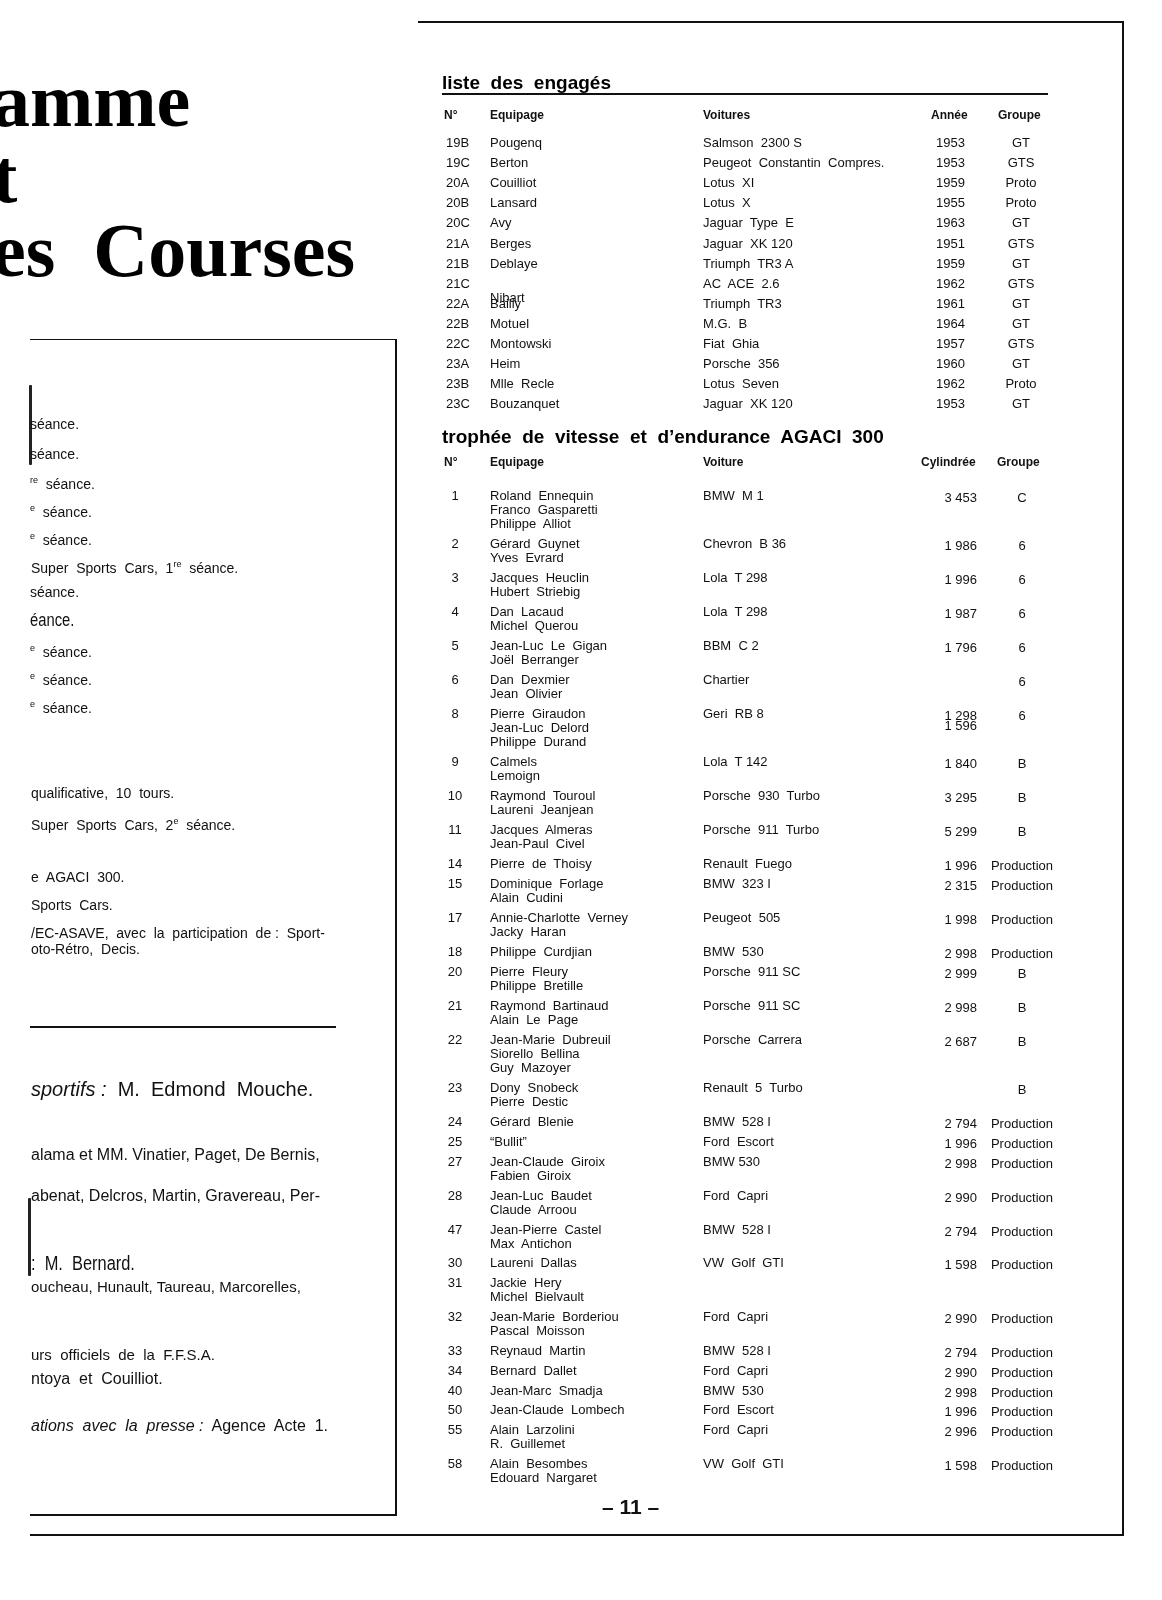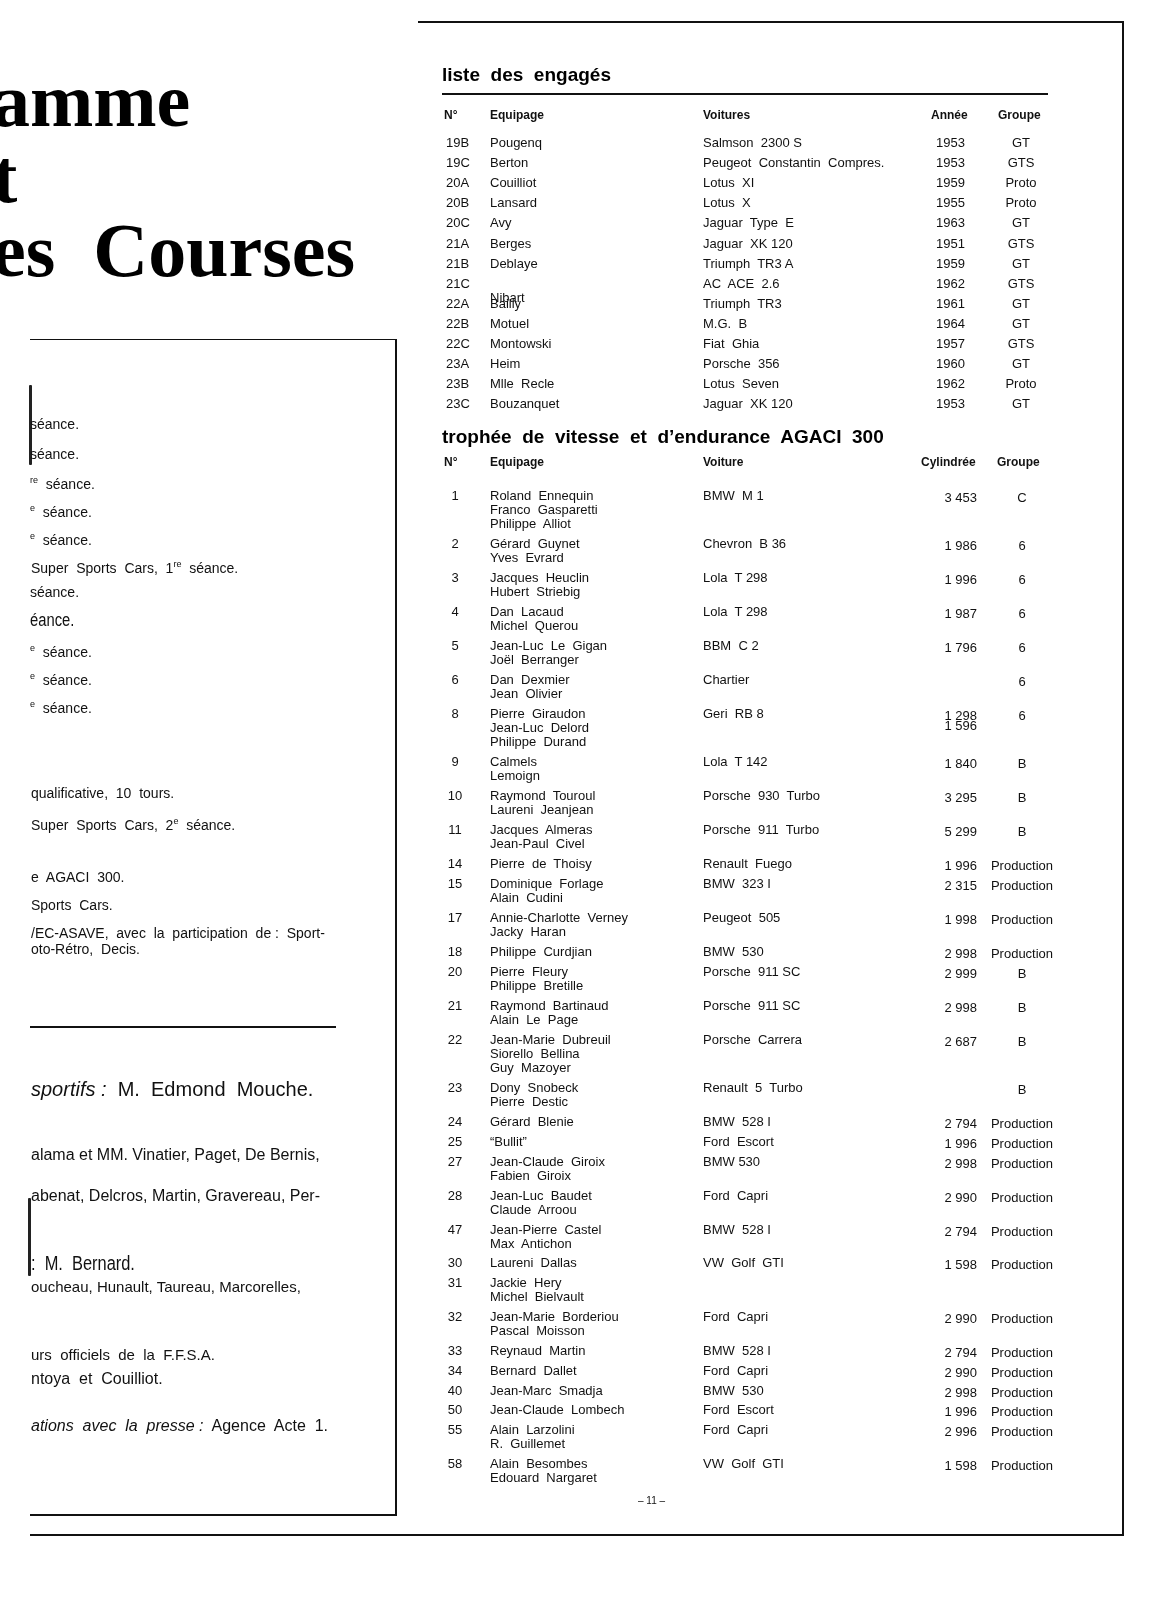--- a/index.html
+++ b/index.html
@@ -32,21 +32,21 @@
   .cell { position: absolute; white-space: nowrap; top: 0; }
   .c-no { left: 446px; width: 32px; }
   .c-eq { left: 490px; }
   .c-car { left: 703px; }
   .c-year { left: 936px; }
   .c-grp { left: 990px; width: 62px; text-align: center; }
   .t-no { left: 442px; width: 26px; text-align: center; }
   .t-cyl { left: 925px; width: 52px; text-align: right; }
   .t-grp { left: 986px; width: 72px; text-align: center; }
   .crew-line { display: block; }
-  .page-num { left: 638px; top: 1495px; font-size: 10px; }
+  .page-num { left: 602px; top: 1495px; font-size: 21px; font-weight: bold; }
 </style>
 </head>
 <body>
 
 <div class="abs frame-top"></div>
 <div class="abs frame-right"></div>
 <div class="abs frame-bottom"></div>
 <div class="abs box-top"></div>
 <div class="abs box-right"></div>
 <div class="abs box-bottom"></div>
@@ -85,21 +85,21 @@
     <div class="abs prog" style="top: 1080px; left: 31px; white-space: pre; font-size: 20px; line-height: 18px;"><i>sportifs :</i><span>  M.  Edmond  Mouche.</span></div>
     <div class="abs prog" style="top: 1146px; left: 31px; white-space: pre; font-size: 16px; line-height: 18px;"><span>alama et MM. Vinatier, Paget, De Bernis,</span></div>
     <div class="abs prog" style="top: 1187px; left: 31px; white-space: pre; font-size: 16px; line-height: 18px;"><span>abenat, Delcros, Martin, Gravereau, Per-</span></div>
     <div class="abs prog" style="top: 1253px; left: 31px; white-space: pre; font-size: 18px; line-height: 20px;"><span class="prog-cond" style="font-size: 20px;">:  M.  Bernard.</span></div>
     <div class="abs prog" style="top: 1278px; left: 31px; white-space: pre; font-size: 15px; line-height: 17px;"><span>oucheau, Hunault, Taureau, Marcorelles,</span></div>
     <div class="abs prog" style="top: 1346px; left: 31px; white-space: pre; font-size: 15px; line-height: 17px;"><span>urs  officiels  de  la  F.F.S.A.</span></div>
     <div class="abs prog" style="top: 1370px; left: 31px; white-space: pre; font-size: 16px; line-height: 18px;"><span>ntoya  et  Couilliot.</span></div>
     <div class="abs prog" style="top: 1417px; left: 31px; white-space: pre; font-size: 16px; line-height: 18px;"><i>ations  avec  la  presse :</i><span>  Agence  Acte  1.</span></div>
   </div>
 
-<div class="abs sec-title" style="left:442px; top:64px; white-space:pre;">liste  des  engagés</div>
+<div class="abs sec-title" style="left:442px; top:72px; white-space:pre;">liste  des  engagés</div>
 <div class="abs sec1-rule"></div>
 <div class="row" style="top:108px;">
   <span class="cell th" style="left:444px;">N°</span>
   <span class="cell th c-eq">Equipage</span>
   <span class="cell th c-car">Voitures</span>
   <span class="cell th" style="left:931px;">Année</span>
   <span class="cell th" style="left:998px;">Groupe</span>
 </div>
 <div id="engages-rows">
     <div class="row" style="top: 136px;">

